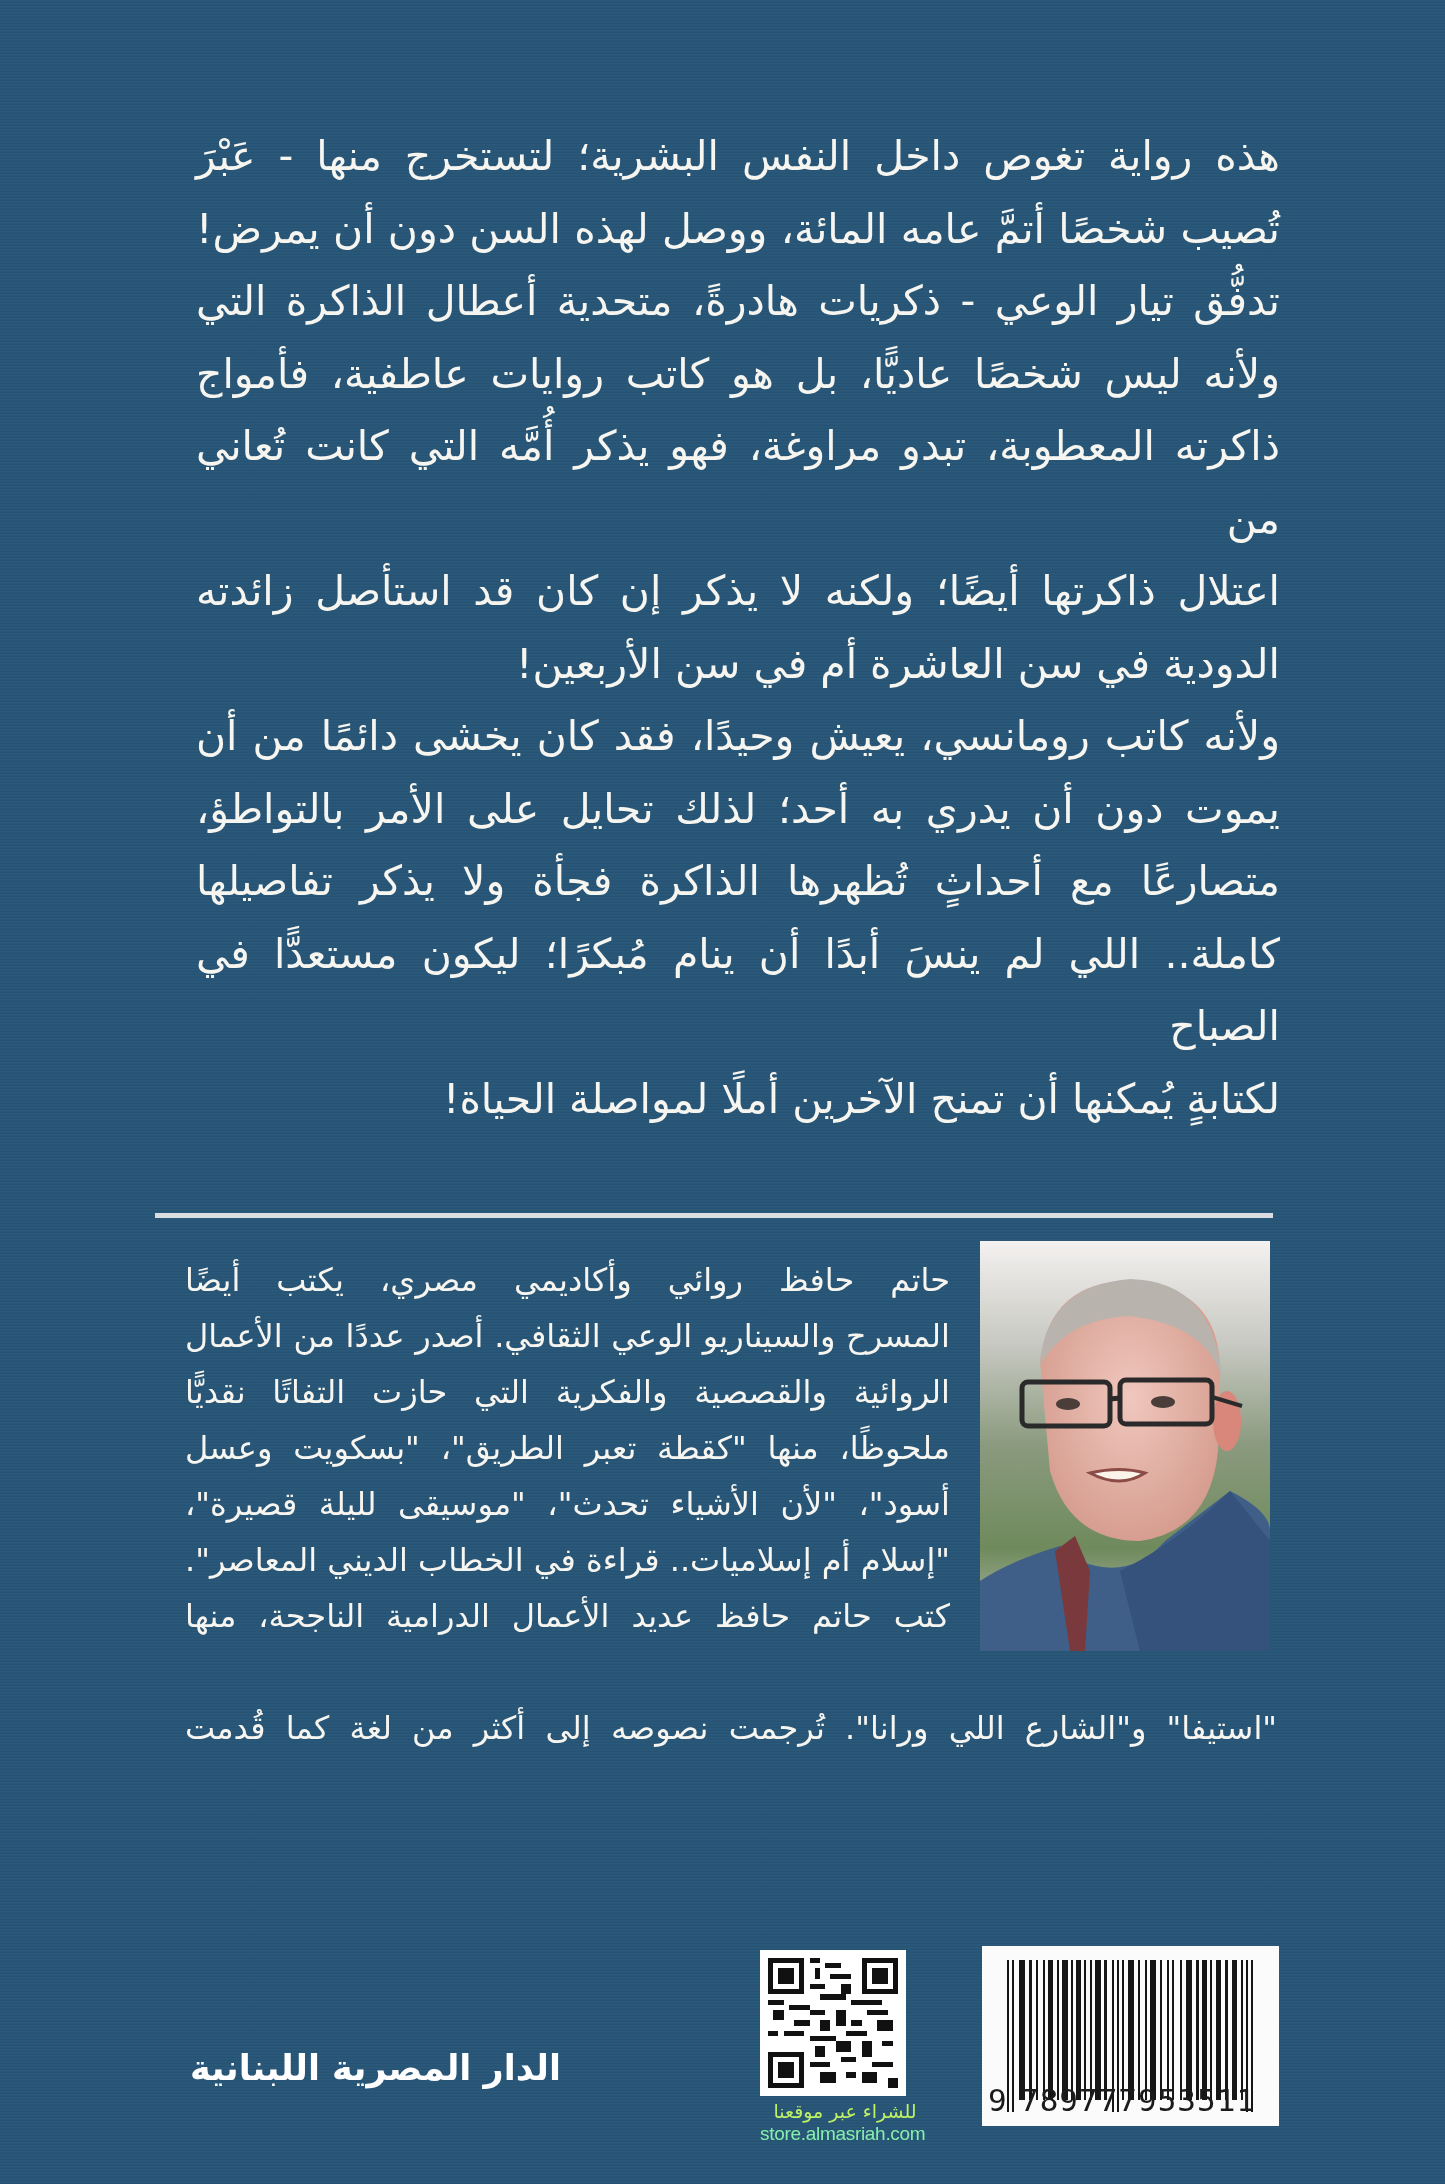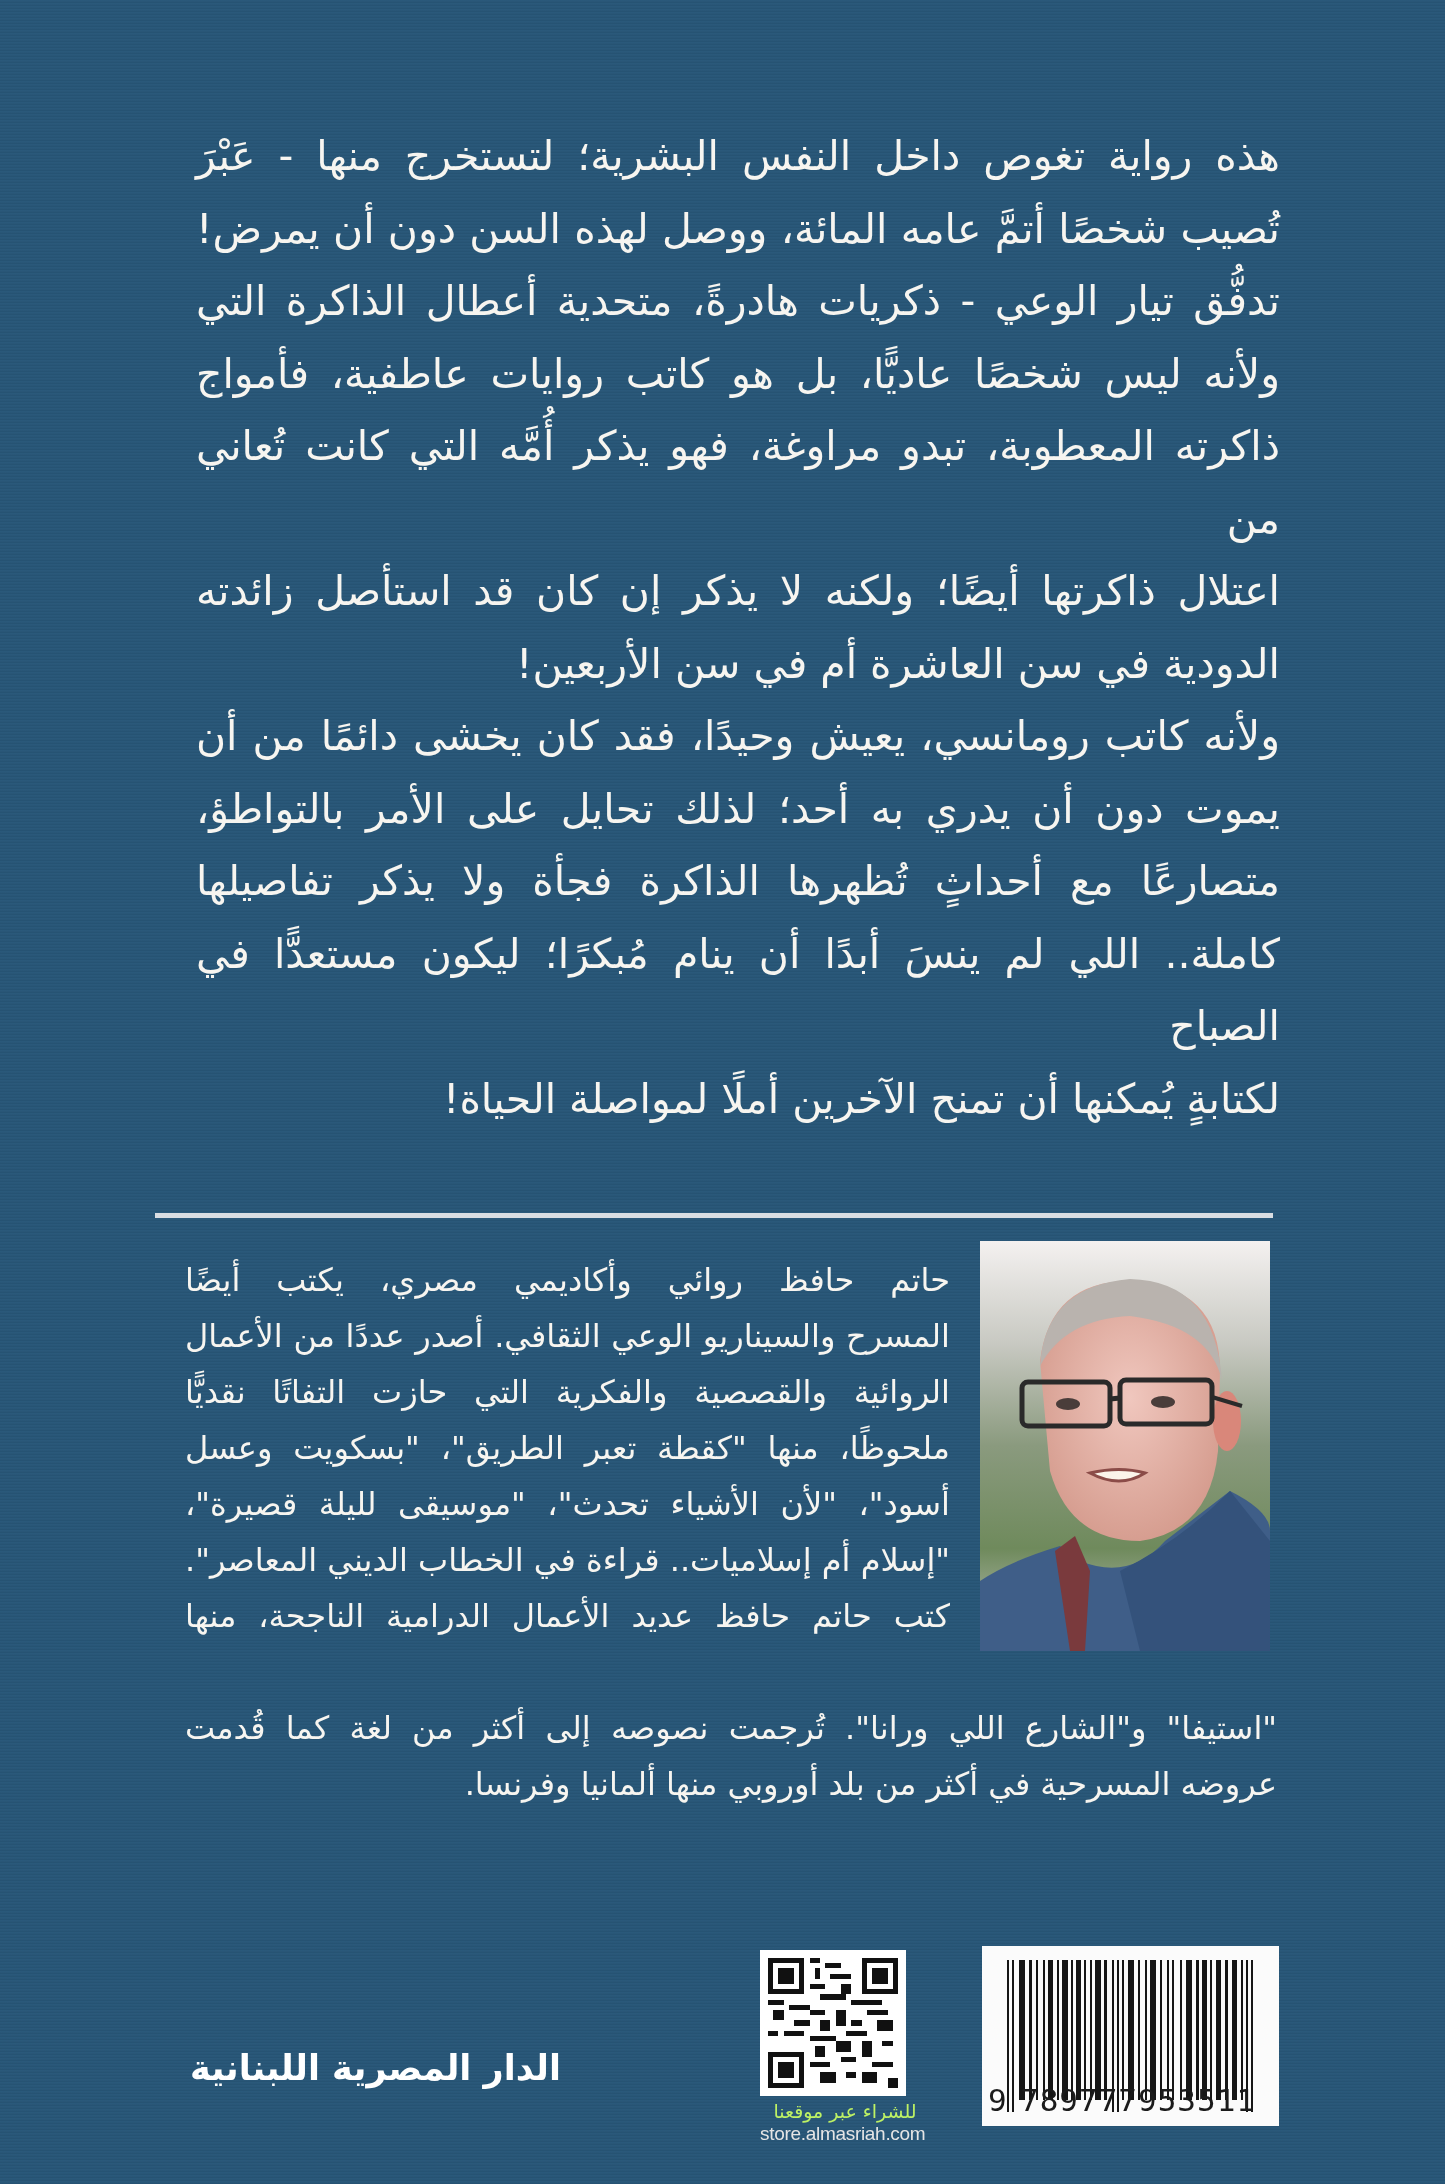--- a/index.html
+++ b/index.html
@@ -44,21 +44,21 @@
       font-family: "DejaVu Sans", sans-serif; font-weight: bold; font-size: 35px; line-height: 60px;
       color: #ffffff; letter-spacing: -1px;
     }
     .qr-block { position: absolute; left: 760px; top: 1950px; width: 180px; }
     .qr { width: 146px; height: 146px; background: #fff; padding: 8px; box-sizing: border-box; margin-left: 0; }
     .qr svg { width: 100%; height: 100%; display: block; }
     .qr-caption {
       direction: rtl; text-align: left; font-size: 19px; color: #bef264; margin-top: 4px; padding-left: 10px; width: 150px; text-align: center;
     }
     .qr-url {
-      font-family: "Liberation Sans", sans-serif; font-size: 19px; color: #e5e5e5; margin-top: 1px; letter-spacing: -0.3px;
+      font-family: "Liberation Sans", sans-serif; font-size: 19px; color: #86efac; margin-top: 1px; letter-spacing: -0.3px;
     }
     .barcode {
       position: absolute; left: 982px; top: 1946px; width: 297px; height: 180px;
       background: #fbfbfb; box-sizing: border-box;
     }
     .barcode svg { width: 100%; height: 100%; display: block; }
     .barcode-digits {
       position: absolute; left: 0; bottom: 8px; width: 100%;
       font-family: "DejaVu Sans Mono", monospace; font-size: 31px; color: #1b1b1b;
     }
@@ -121,21 +121,20 @@
   <span class="line">المسرح والسيناريو الوعي الثقافي. أصدر عددًا من الأعمال</span>
   <span class="line">الروائية والقصصية والفكرية التي حازت التفاتًا نقديًّا</span>
   <span class="line">ملحوظًا، منها "كقطة تعبر الطريق"، "بسكويت وعسل</span>
   <span class="line">أسود"، "لأن الأشياء تحدث"، "موسيقى لليلة قصيرة"،</span>
   <span class="line">"إسلام أم إسلاميات.. قراءة في الخطاب الديني المعاصر".</span>
   <span class="line">كتب حاتم حافظ عديد الأعمال الدرامية الناجحة، منها</span>
 </div>
 
 <div class="bio-wide">
   <span class="line">"استيفا" و"الشارع اللي ورانا". تُرجمت نصوصه إلى أكثر من لغة كما قُدمت</span>
-  <span class="line last">عروضه المسرحية في أكثر من بلد أوروبي منها ألمانيا وفرنسا.</span>
 </div>
 
 <div class="publisher-logo">الدار المصرية اللبنانية</div>
 
 <div class="qr-block">
   <div class="qr">
     <svg viewBox="0 0 25 25" shape-rendering="crispEdges">
       <rect width="25" height="25" fill="#fff"></rect>
       <g fill="#111">
         <rect x="0" y="0" width="7" height="7"></rect>

